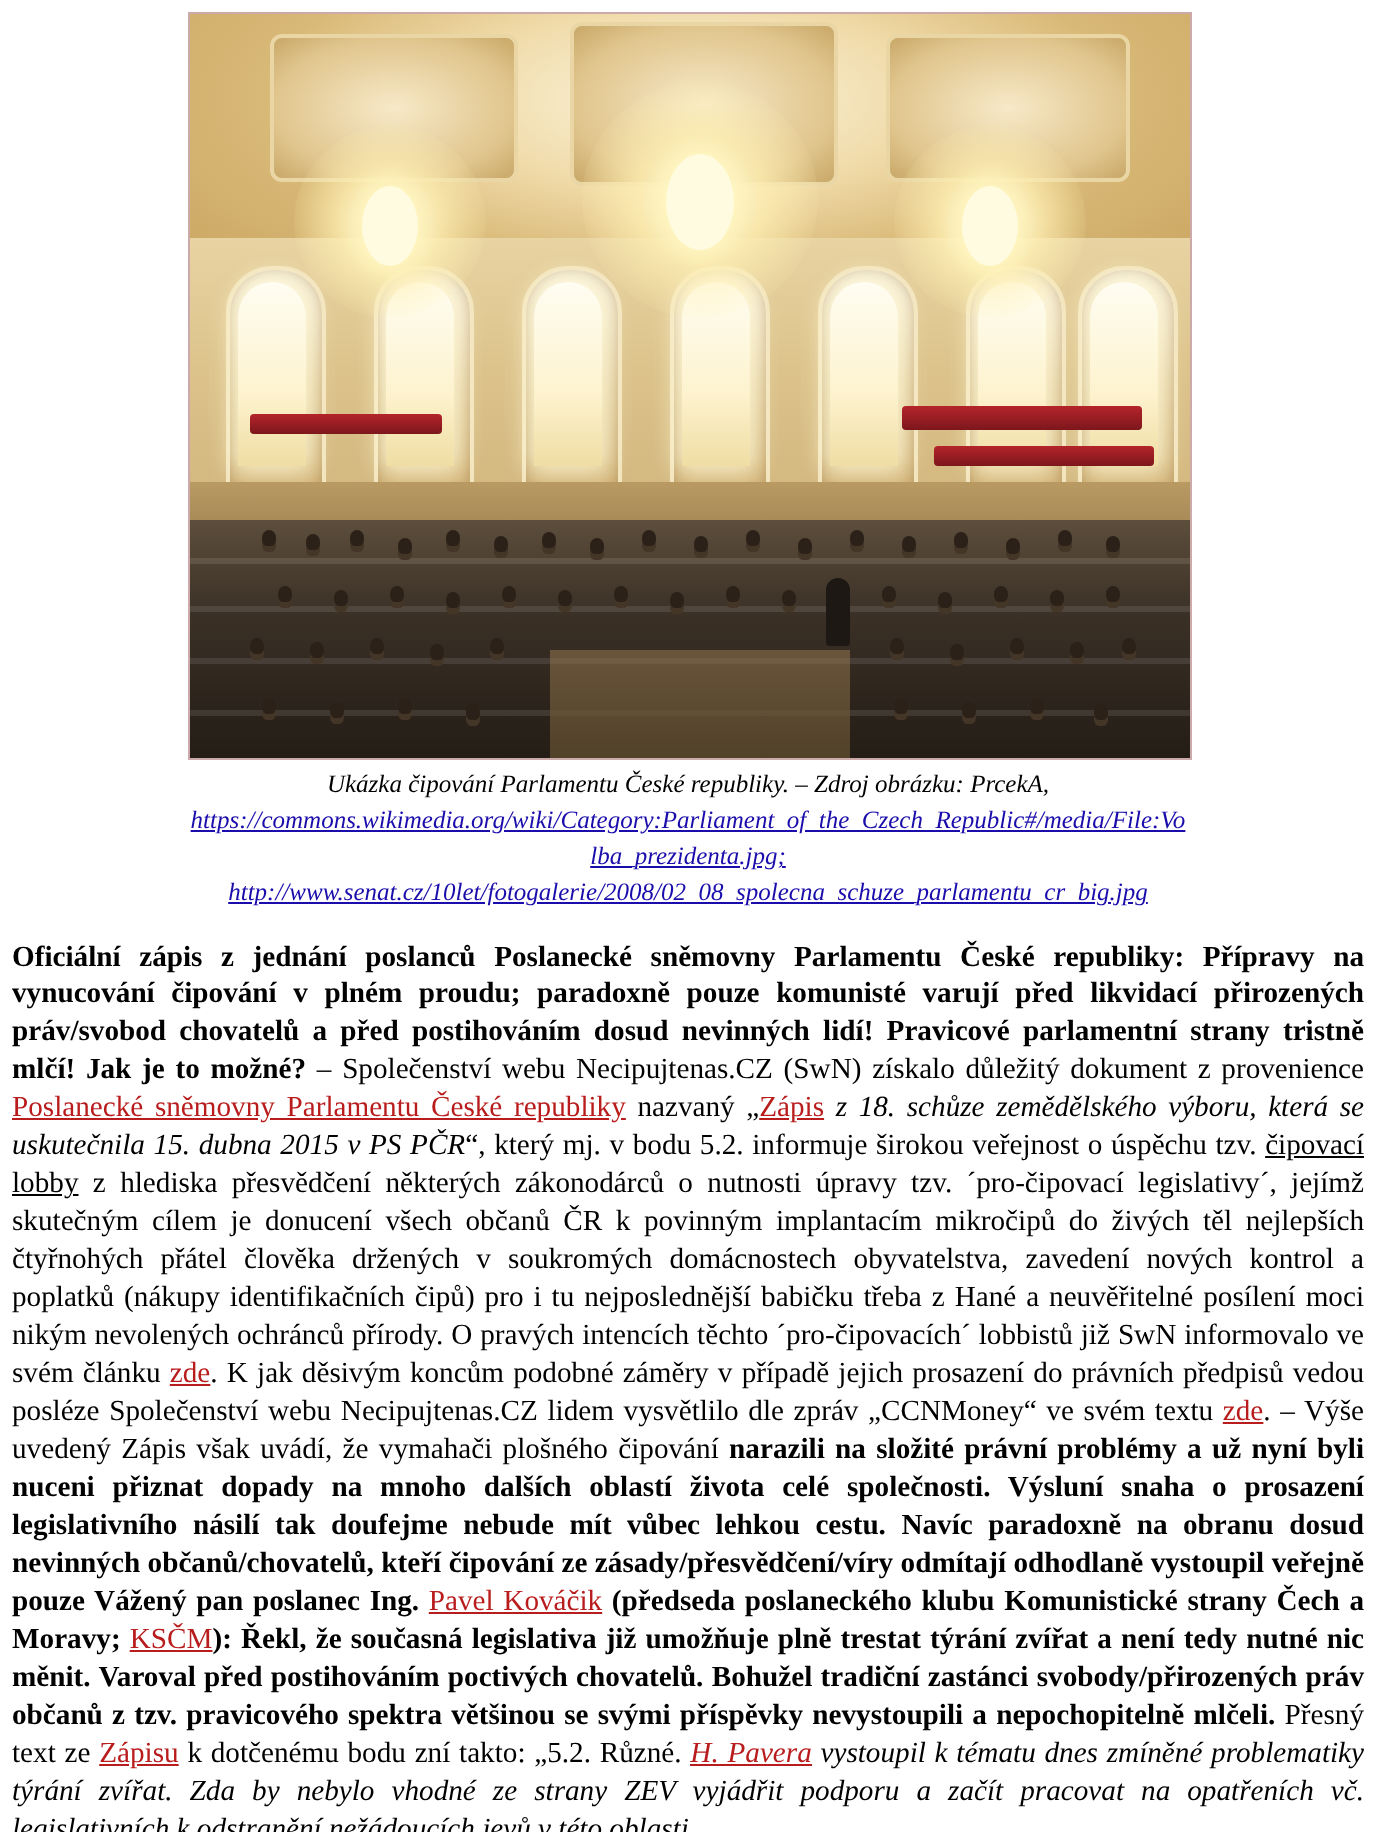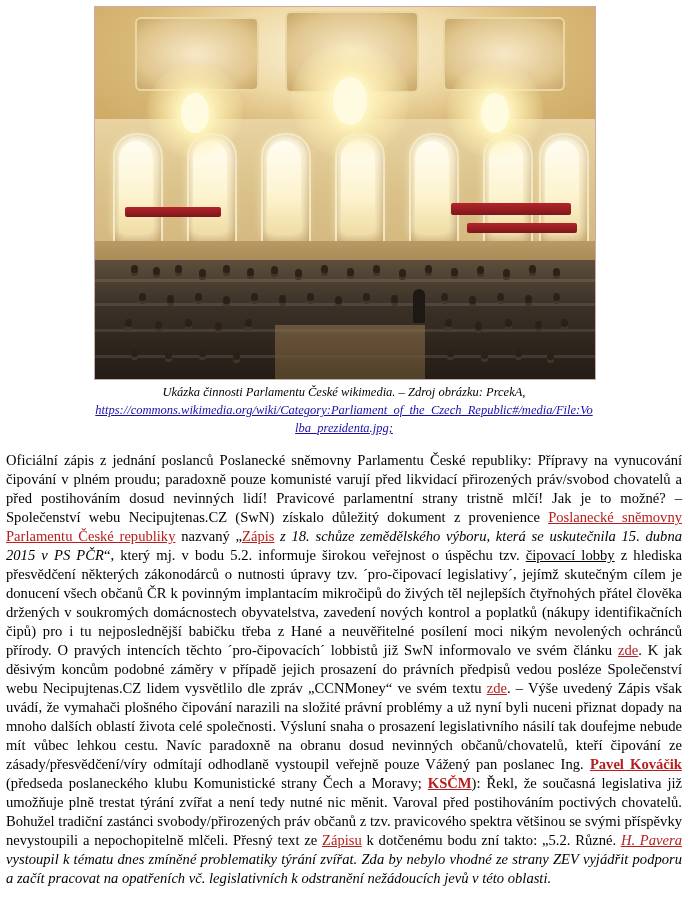--- a/index.html
+++ b/index.html
@@ -133,28 +133,28 @@
     font-style: italic;
     word-break: break-all;
   }
   .body-text {
     margin-top: 14px;
     font-size: 14.6px;
     line-height: 1.30;
     text-align: justify;
     padding: 0 2px;
   }
-  .body-text b { font-weight: normal; }
+  .body-text b { font-weight: bold; }
   .body-text i { font-style: italic; }
   .body-text u { text-decoration: underline; }
   .lnk {
     color: #b91c1c;
     text-decoration: underline;
   }
-  .lnk-b { font-weight: bold; }
+  .lnk-b { font-weight: normal; }
   p.para { margin: 0; text-indent: 0; }
 </style>
 </head>
 <body>
 
 <div class="page">
 
 
   <div class="figure">
     <div class="photo">
@@ -252,22 +252,23 @@
       <div class="head" style="left:70px;top:344px;"></div>
       <div class="head" style="left:104px;top:342px;"></div>
       <div class="head" style="left:138px;top:345px;"></div>
       <div class="head" style="left:352px;top:342px;"></div>
       <div class="head" style="left:386px;top:344px;"></div>
       <div class="head" style="left:420px;top:342px;"></div>
       <div class="head" style="left:452px;top:345px;"></div>
     </div>
 
     <div class="caption">
-      <span>Ukázka činnosti Parlamentu České wikimedia. – Zdroj obrázku: PrcekA,</span><br>
+      <span>Ukázka čipování Parlamentu České republiky. – Zdroj obrázku: PrcekA,</span><br>
       <a class="lnk urlline" href="#">https://commons.wikimedia.org/wiki/Category:Parliament_of_the_Czech_Republic#/media/File:Volba_prezidenta.jpg;</a><br>
+      <a class="lnk urlline" href="#">http://www.senat.cz/10let/fotogalerie/2008/02_08_spolecna_schuze_parlamentu_cr_big.jpg</a>
     </div>
   </div>
 
   <div class="body-text">
     <p class="para"><b>Oficiální zápis z jednání poslanců Poslanecké sněmovny Parlamentu České republiky: Přípravy na vynucování čipování v plném proudu; paradoxně pouze komunisté varují před likvidací přirozených práv/svobod chovatelů a před postihováním dosud nevinných lidí! Pravicové parlamentní strany tristně mlčí! Jak je to možné?</b><span> – Společenství webu Necipujtenas.CZ (SwN) získalo důležitý dokument z provenience </span><a class="lnk" href="#">Poslanecké sněmovny Parlamentu České republiky</a><span> nazvaný </span>„<a class="lnk" href="#">Zápis</a><i> z 18. schůze zemědělského výboru, která se uskutečnila 15. dubna 2015 v PS PČR</i><span>“, který mj. v bodu 5.2. informuje širokou veřejnost o úspěchu tzv. </span><u>čipovací lobby</u><span> z hlediska přesvědčení některých zákonodárců o nutnosti úpravy tzv. ´pro-čipovací legislativy´, jejímž skutečným cílem je donucení všech občanů ČR k povinným implantacím mikročipů do živých těl nejlepších čtyřnohých přátel člověka držených v soukromých domácnostech obyvatelstva, zavedení nových kontrol a poplatků (nákupy identifikačních čipů) pro i tu nejposlednější babičku třeba z Hané a neuvěřitelné posílení moci nikým nevolených ochránců přírody. O pravých intencích těchto ´pro-čipovacích´ lobbistů již SwN informovalo ve svém článku </span><a class="lnk" href="#">zde</a><span>. K jak děsivým koncům podobné záměry v případě jejich prosazení do právních předpisů vedou posléze Společenství webu Necipujtenas.CZ lidem vysvětlilo dle zpráv </span><span>„CCNMoney“</span><span> ve svém textu </span><a class="lnk" href="#">zde</a><span>. – Výše uvedený Zápis však uvádí, že vymahači plošného čipování </span><b>narazili na složité právní problémy a už nyní byli nuceni přiznat dopady na mnoho dalších oblastí života celé společnosti. Výsluní snaha o prosazení legislativního násilí tak doufejme nebude mít vůbec lehkou cestu. Navíc paradoxně na obranu dosud nevinných občanů/chovatelů, kteří čipování ze zásady/přesvědčení/víry odmítají odhodlaně vystoupil veřejně pouze Vážený pan poslanec Ing. </b><a class="lnk lnk-b" href="#">Pavel Kováčik</a><b> (předseda poslaneckého klubu Komunistické strany Čech a Moravy; </b><a class="lnk lnk-b" href="#">KSČM</a><b>): Řekl, že současná legislativa již umožňuje plně trestat týrání zvířat a není tedy nutné nic měnit. Varoval před postihováním poctivých chovatelů. Bohužel tradiční zastánci svobody/přirozených práv občanů z tzv. pravicového spektra většinou se svými příspěvky nevystoupili a nepochopitelně mlčeli.</b><span> Přesný text ze </span><a class="lnk" href="#">Zápisu</a><span> k dotčenému bodu zní takto: „5.2. Různé. </span><i><u><a class="lnk" href="#">H. Pavera</a></u></i><i> vystoupil k tématu dnes zmíněné problematiky týrání zvířat. Zda by nebylo vhodné ze strany ZEV vyjádřit podporu a začít pracovat na opatřeních vč. legislativních k odstranění nežádoucích jevů v této oblasti. </i></p>
   </div>
 
 </div>
 
 </body></html>

